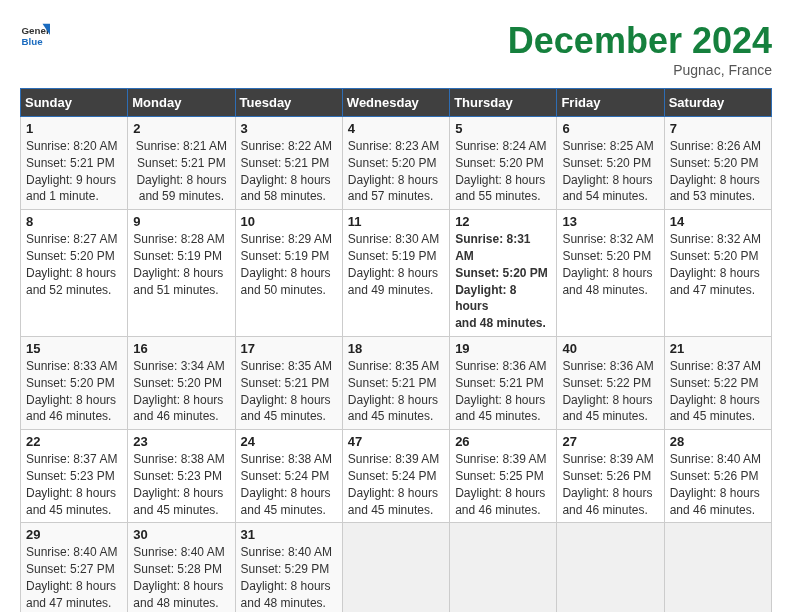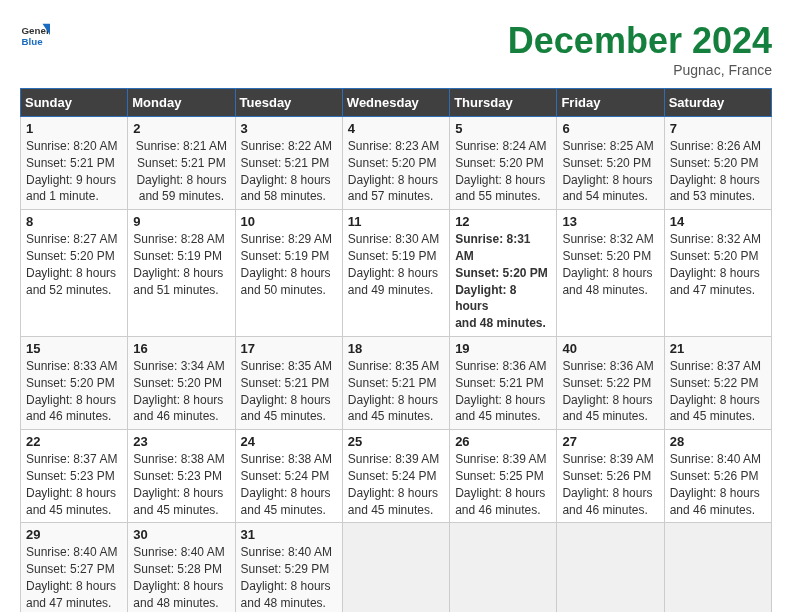--- a/index.html
+++ b/index.html
@@ -280,21 +280,21 @@
 and 45 minutes.</div>
         </td>
         <td>
           <span class="day-num">24</span>
           <div class="day-detail" style="white-space: pre-line;">Sunrise: 8:38 AM
 Sunset: 5:24 PM
 Daylight: 8 hours
 and 45 minutes.</div>
         </td>
         <td>
-          <span class="day-num">25</span>
+          <span class="day-num">47</span>
           <div class="day-detail" style="white-space: pre-line;">Sunrise: 8:39 AM
 Sunset: 5:24 PM
 Daylight: 8 hours
 and 45 minutes.</div>
         </td>
         <td>
           <span class="day-num">26</span>
           <div class="day-detail" style="white-space: pre-line;">Sunrise: 8:39 AM
 Sunset: 5:25 PM
 Daylight: 8 hours

